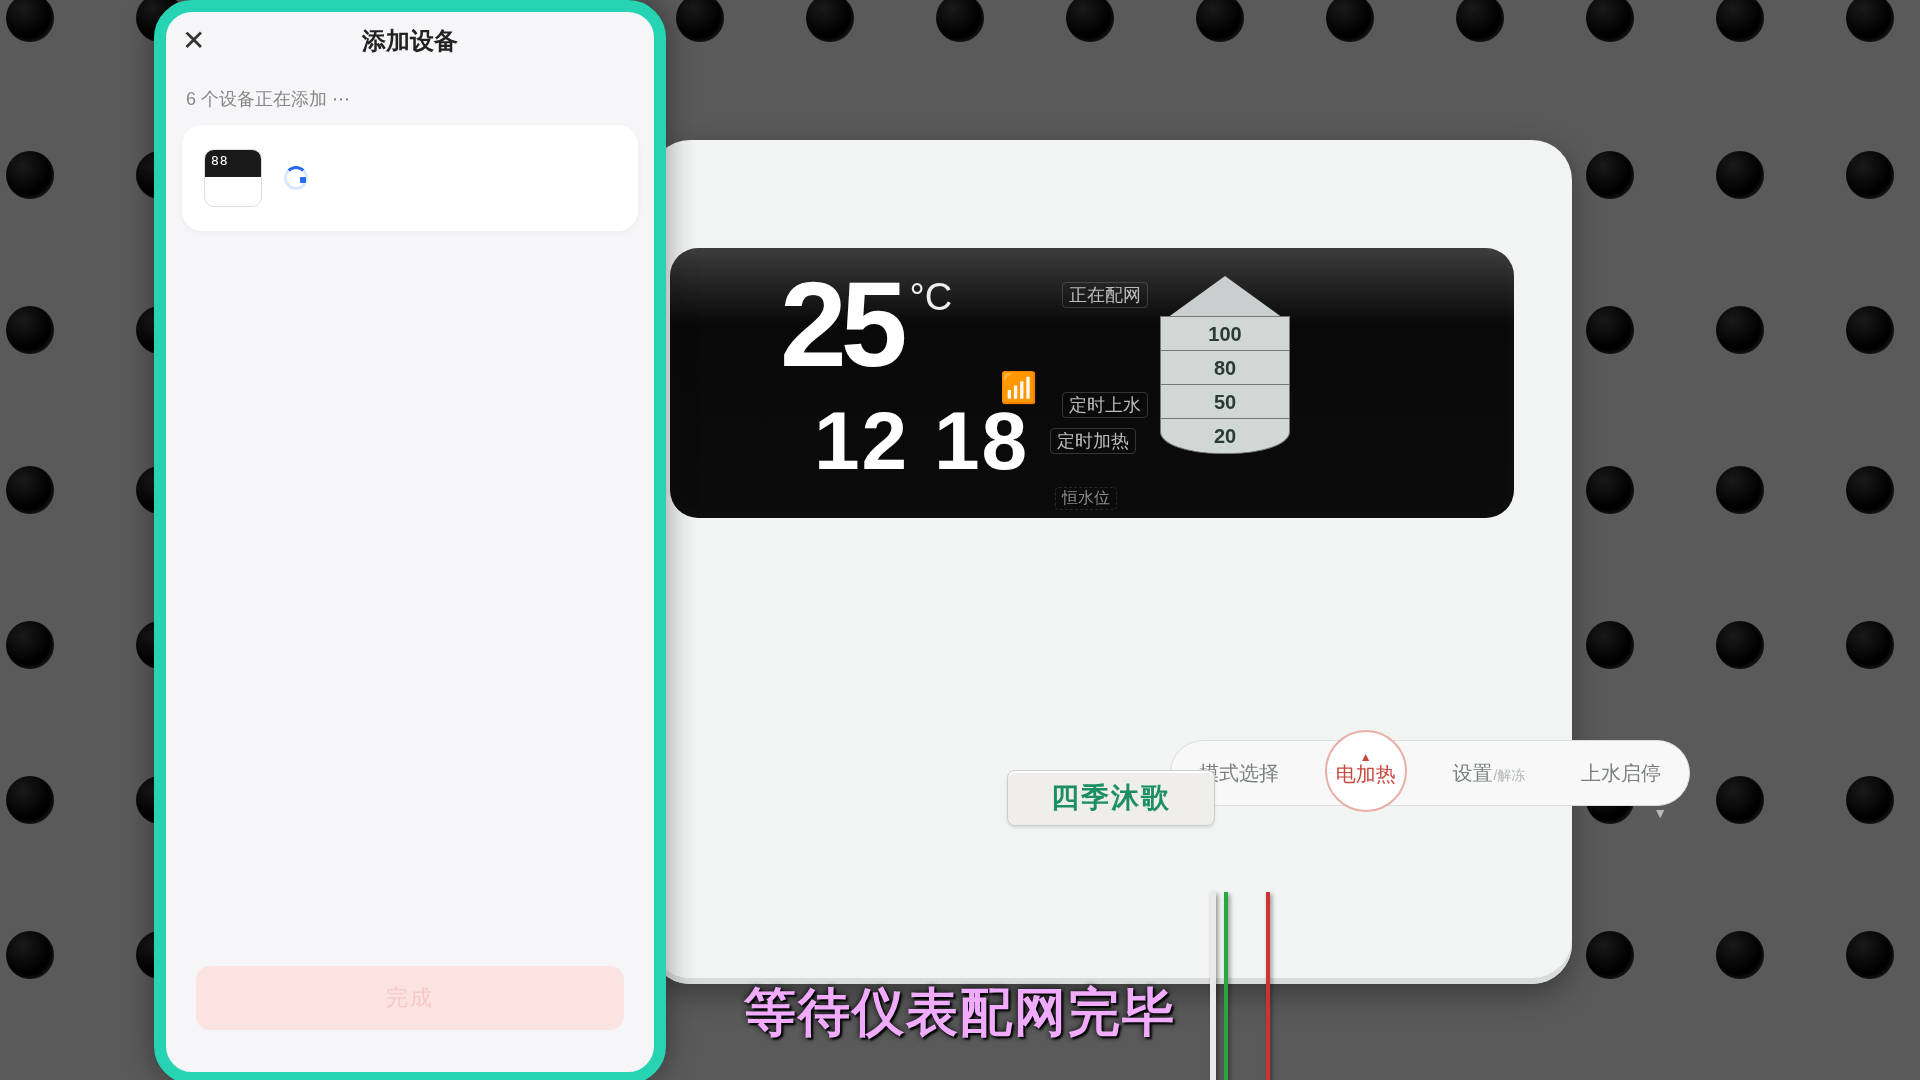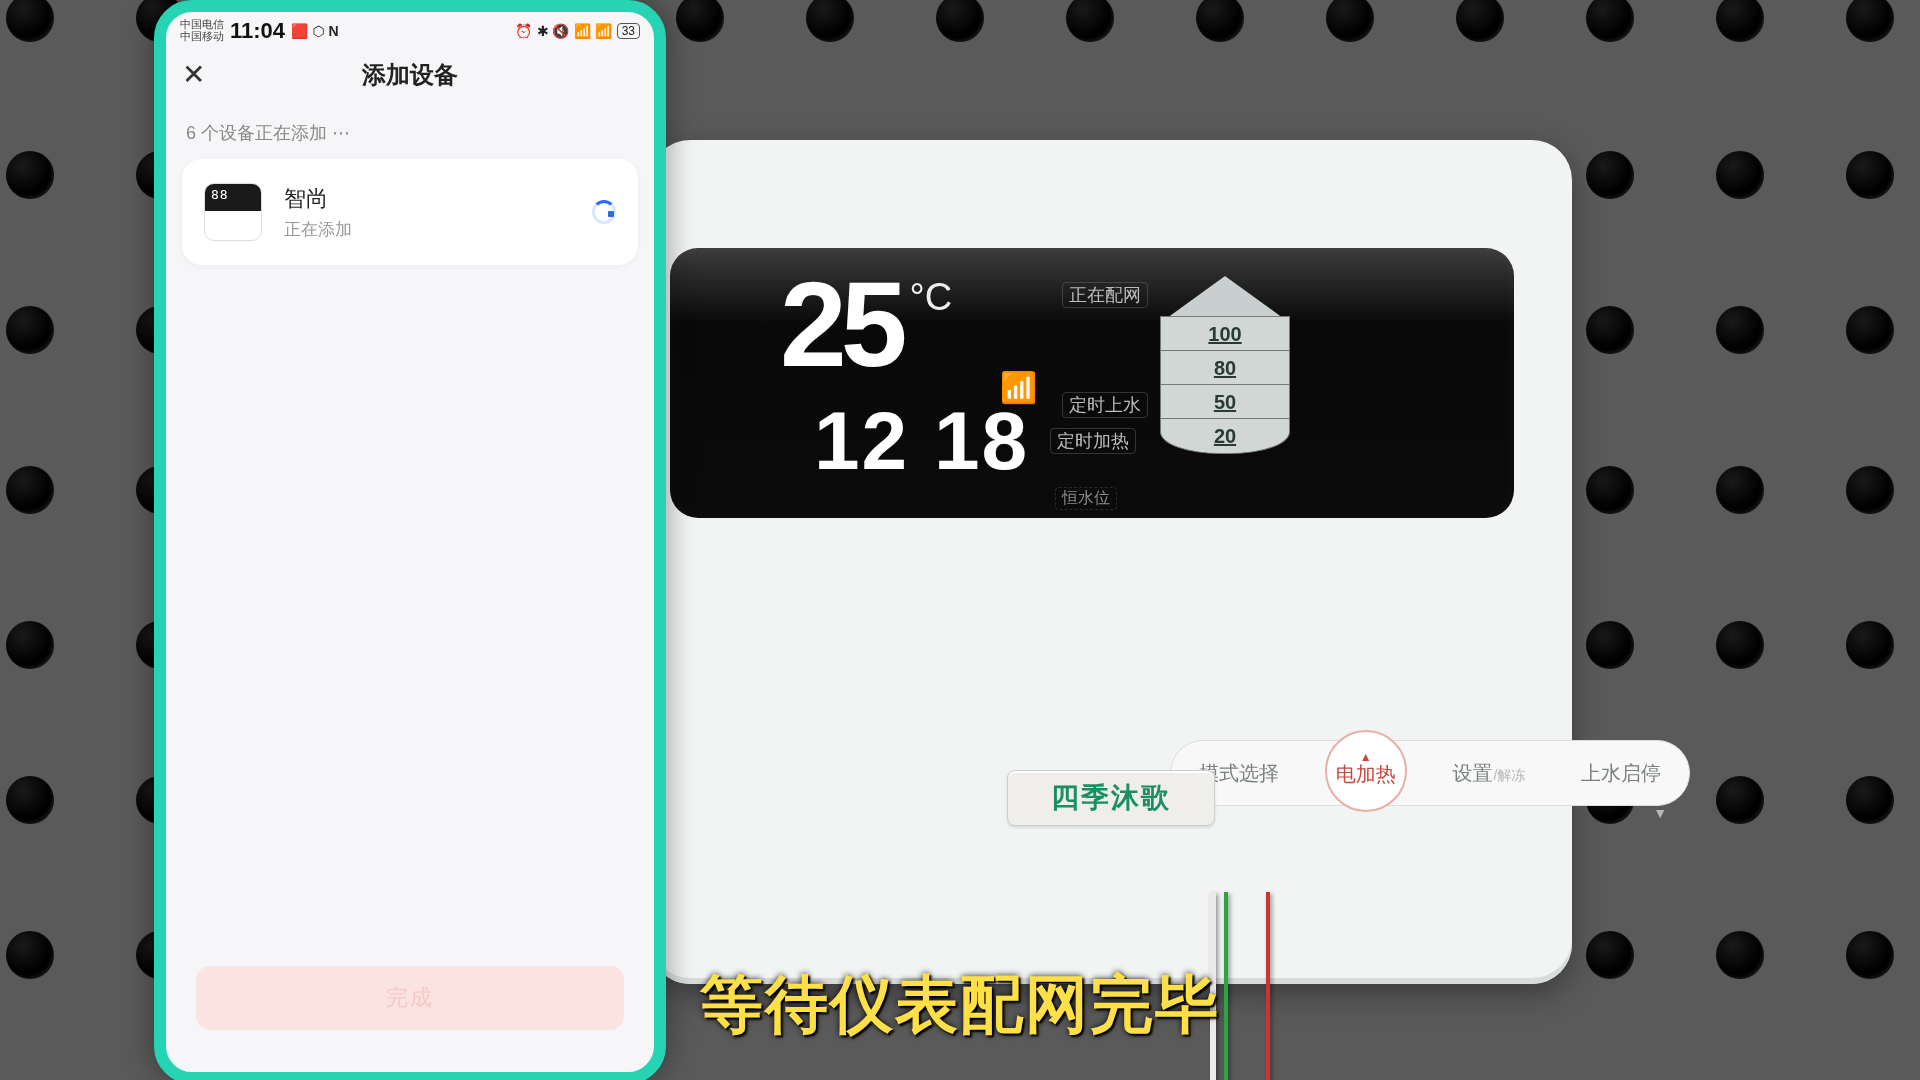--- a/index.html
+++ b/index.html
@@ -109,21 +109,21 @@
     position:absolute; left:490px; top:28px; width:130px; height:188px;
   }
   .tank .tri {
     width:0;height:0;border-left:58px solid transparent;border-right:58px solid transparent;
     border-bottom:42px solid #c9cfcf; margin:0 auto;
   }
   .tank .lev {
     height:36px;border:1px solid #777;background:#d1d7d5;
     border-radius:0 0 60px 60px / 0 0 22px 22px;
     display:flex;align-items:center;justify-content:center;
-    color:#2a3a34;font-weight:600;font-size:20px;margin-top:-2px;text-decoration:underline;
+    color:#2a3a34;font-weight:600;font-size:20px;margin-top:-2px;
   }
   .tank .lev.top{border-radius:0;}
   .watermark{position:absolute;left:385px;bottom:8px;color:#8d8d8d;font-size:16px;border:1px dashed #6a6a6a55;padding:0 6px;border-radius:4px;}
   .btnbar{
     position:absolute; left:520px; top:600px; width:520px; height:66px;
     border:1px solid #dadedc; border-radius:34px;
     display:flex; align-items:center; justify-content:space-around;
     background:#f7f8f7;
     font-size:20px; color:#7a807c;
   }
@@ -149,21 +149,21 @@
   
   .cable{
     position:absolute;left:1210px;top:892px;width:60px;height:200px;
     border-left:6px solid #eaeaea;border-right:4px solid #c33;
     filter:drop-shadow(2px 2px 2px rgba(0,0,0,.4));
   }
   .cable::before{content:"";position:absolute;left:8px;top:0;width:4px;height:100%;background:#2aa640;}
   
   .caption{
     position:absolute;left:50%;transform:translateX(-50%);
-    bottom:32px;color:#fde047;font-size:63px;font-weight:600;
+    bottom:32px;color:#f0abfc;font-size:52px;font-weight:600;
     text-shadow:0 0 6px rgba(0,0,0,.9),2px 2px 2px #000;
     letter-spacing:2px;
   }
 </style>
 </head>
 <body>
 
 <div class="pegboard">
 
 <div class="hole" style="left: 6px; top: -6px;"></div>
@@ -310,48 +310,31 @@
   </div>
 
   <div class="brand" style="top:630px">
     <div class="brand-box">四季沐歌</div>
   </div>
 </div>
 
 <div class="cable"></div>
 
 <div class="phone">
-  <div class="statusbar">
-    <div class="sb-left">
-      <div class="sb-carriers">
-        <div>中国电信</div>
-        <div>中国移动</div>
-      </div>
-      <span class="sb-time">11:04</span>
-      <span class="sb-ic">🟥 ⬡ <b>N</b></span>
-    </div>
-    <div class="sb-ic">
-      ⏰ ✱ 🔇 📶 📶 <span style="border:1px solid #555;border-radius:4px;padding:0 4px;font-size:12px">33</span>
-    </div>
-  </div>
 
   <div class="navbar">
     <span class="close-x">✕</span>
     <span class="nav-title">添加设备</span>
   </div>
 
   <div class="hint">
     <span>6 个设备正在添加</span> <span>⋯</span>
   </div>
 
   <div class="card">
     <div class="dev-thumb"></div>
-    <div class="dev-info">
-      <div class="dev-name">智尚</div>
-      <div class="dev-status">正在添加</div>
-    </div>
     <div class="spinner"></div>
   </div>
 
   <div class="done-btn">完成</div>
 </div>
 
 <div class="caption">等待仪表配网完毕</div>
 
 </body></html>

